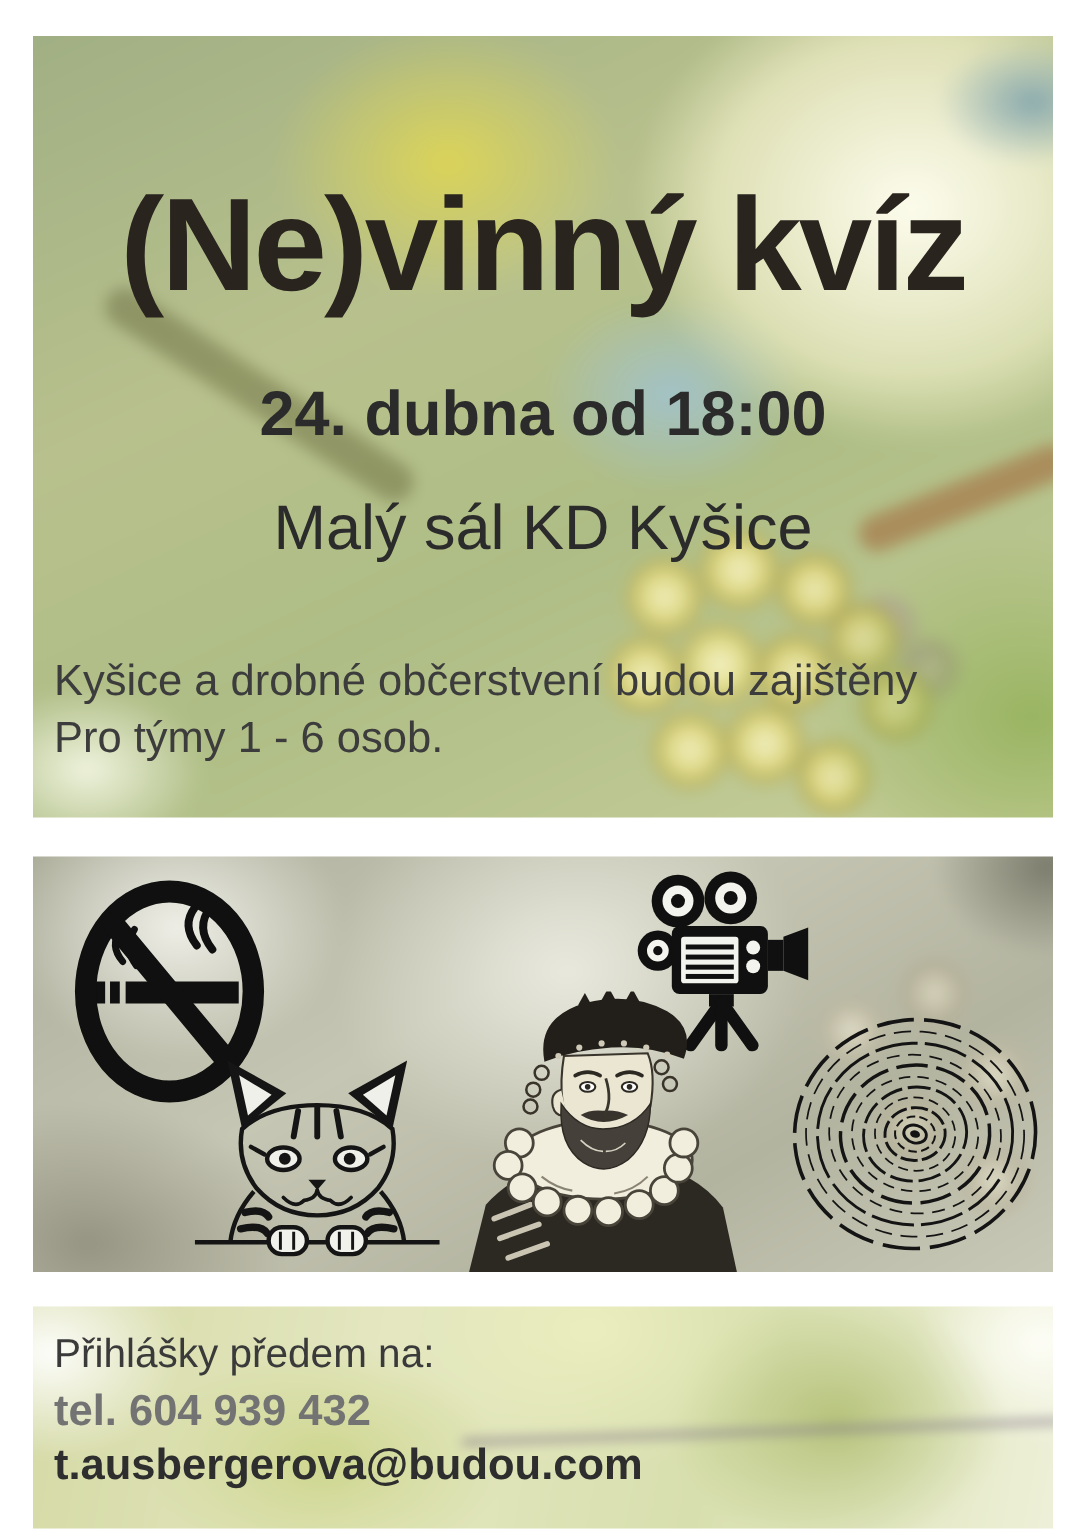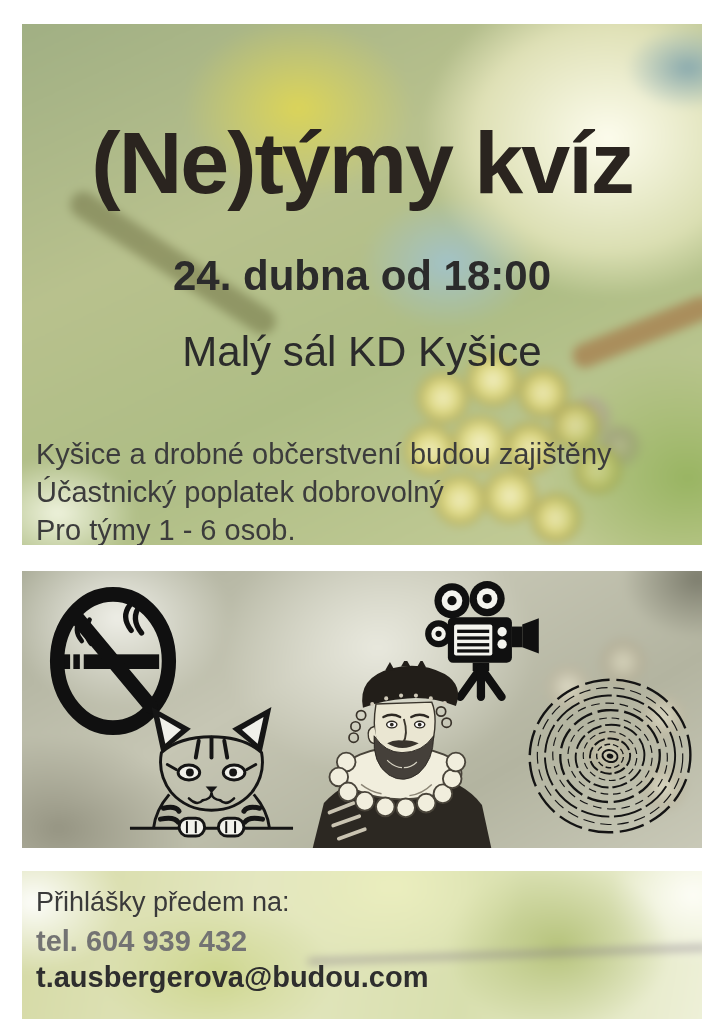--- a/index.html
+++ b/index.html
@@ -87,26 +87,25 @@
 </head>
 <body>
 
 <div class="poster">
 
   <section class="band band-top">
     <div class="photo photo-top">
       <div class="twig-left"></div>
       <div class="branch-top-right"></div>
     </div>
-    <h1 class="txt title">(Ne)týmy kvíz</h1>
+    <h1 class="txt title">(Ne)vinný kvíz</h1>
     <p class="txt date">24. dubna od 18:00</p>
     <p class="txt venue">Malý sál KD Kyšice</p>
     <div class="details">
       <p>Kyšice a drobné občerstvení budou zajištěny</p>
-      <p>Účastnický poplatek dobrovolný</p>
       <p>Pro týmy 1 - 6 osob.</p>
     </div>
   </section>
 
   <section class="band band-middle">
     <div class="photo photo-middle"></div>
 
     <div class="art" style="left:26px;top:14px;width:130px;height:152px;">
       <svg viewBox="0 0 100 114" preserveAspectRatio="none">
         <g fill="#101010" stroke="none">

